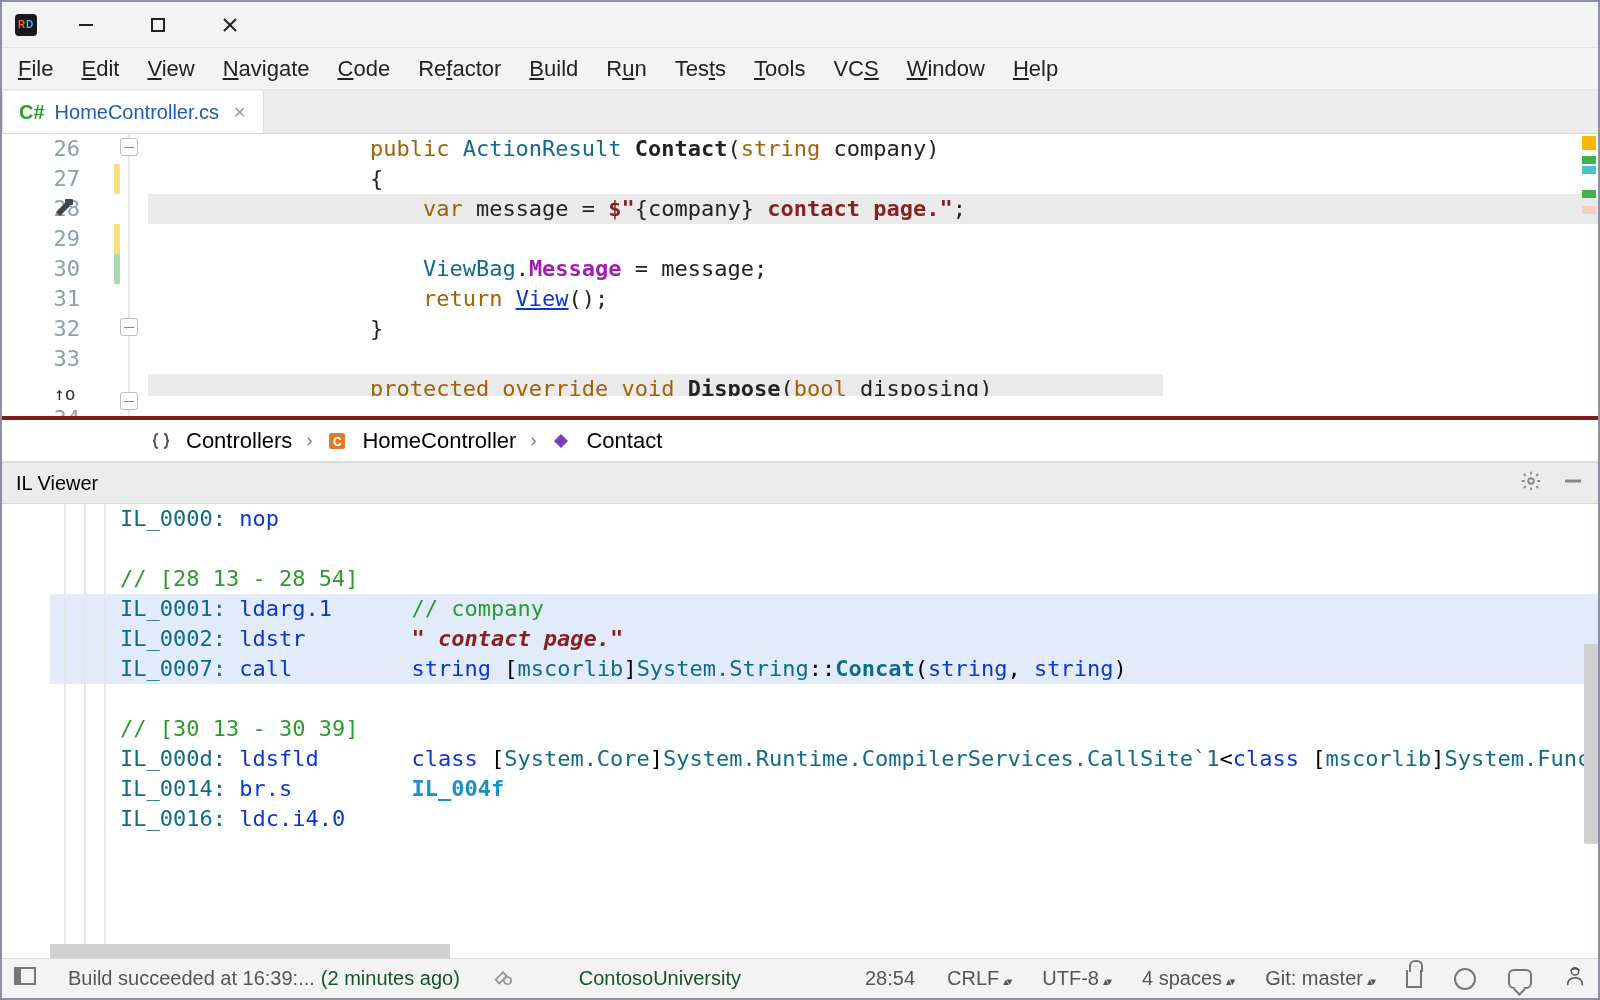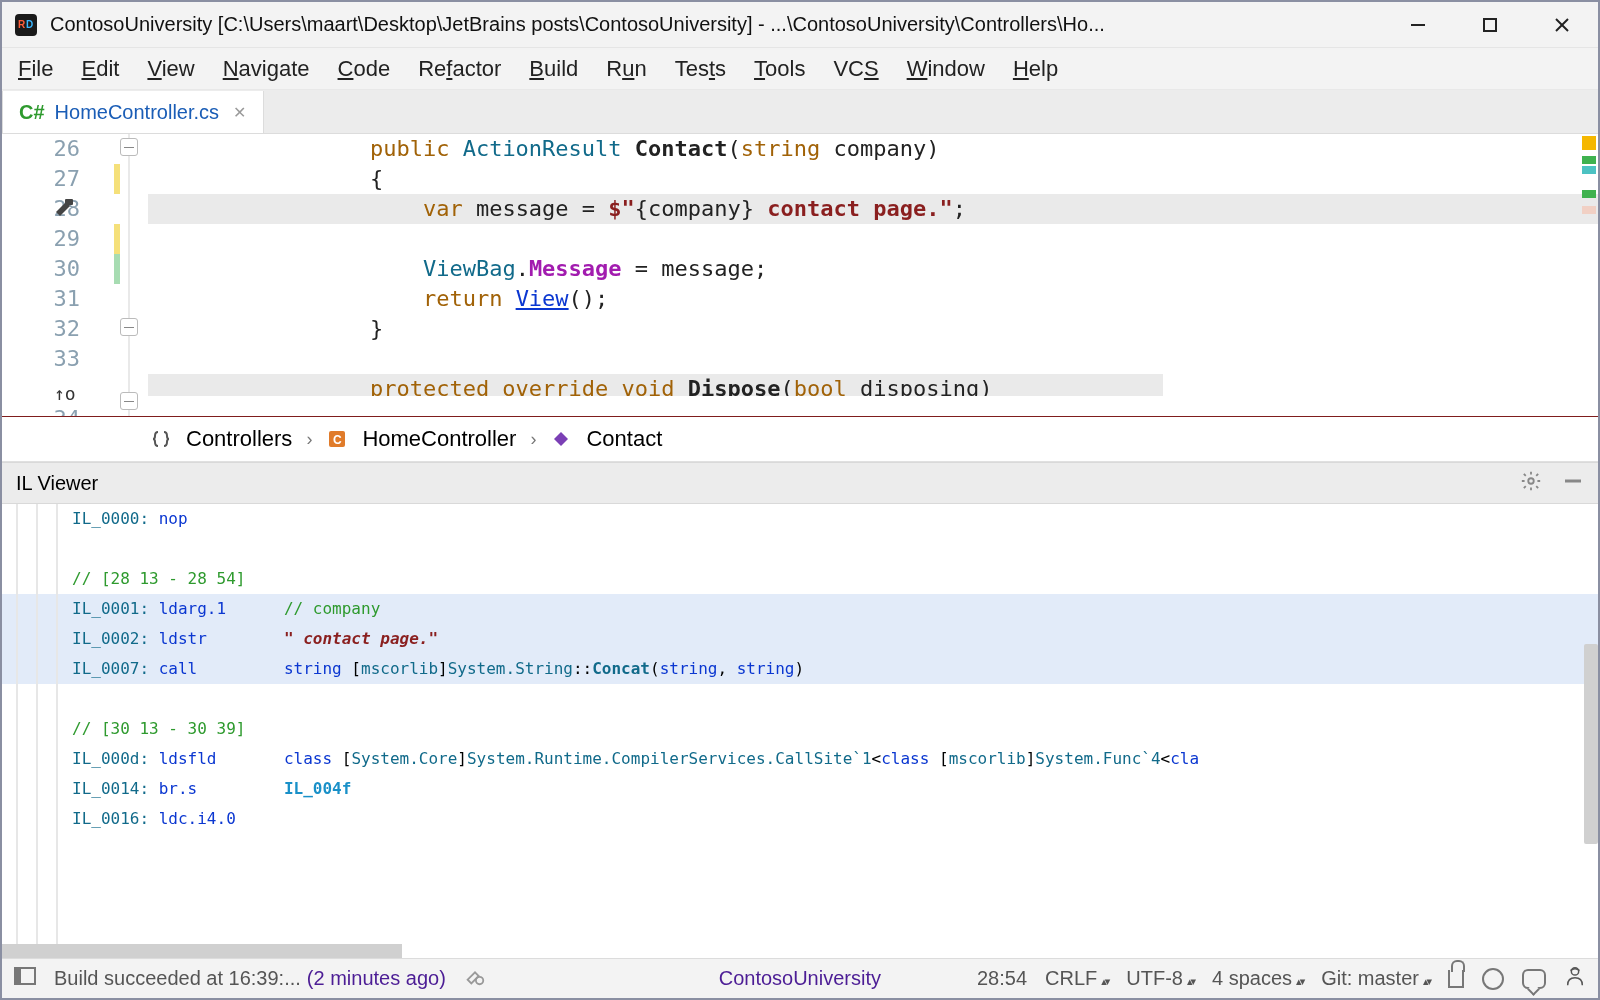--- a/index.html
+++ b/index.html
@@ -56,68 +56,67 @@
 
 
 .rstrip { position:absolute; right:0; top:0; width:18px; height:100%; }
 .rstrip .m { position:absolute; left:2px; width:14px; height:8px; }
 .rstrip .my { background:#f5b700; top:2px; height:14px;}
 .rstrip .mg { background:#3fb24f; }
 .rstrip .mc { background:#4cc2c2; }
 .rstrip .mp { background:#f1d0c4; }
 
 
-.crumbs { height:46px; display:flex; align-items:center; gap:14px; padding-left:148px; background:#fff; border-top:1px solid #7f1d1d; border-bottom:1px solid #e0e0e0; font-size:22px; }
+.crumbs { height:46px; display:flex; align-items:center; gap:14px; padding-left:148px; background:#fff; border-top:4px solid #7f1d1d; border-bottom:1px solid #e0e0e0; font-size:22px; }
 .crumbs .sep { color:#777; font-size:18px; }
 .crico { display:inline-flex; width:22px; height:22px; align-items:center; justify-content:center; }
 
 
 .ilheader { height:42px; display:flex; align-items:center; justify-content:space-between; padding:12px 14px; background:#ececec; border-top:1px solid #d9d9d9; border-bottom:1px solid #d9d9d9; font-size:20px; }
 .ilheader .acts { display:flex; gap:20px; color:#888; }
 
 
-.ilbody { flex:1; overflow:hidden; background:#fff; font-family:Consolas,monospace; font-size:16px; line-height:30px; position:relative; }
+.ilbody { flex:1; overflow:hidden; background:#fff; font-family:Consolas,monospace; font-size:22px; line-height:30px; position:relative;margin-left:48px; }
 .ilbody .il-line { white-space:pre; padding-left:70px; }
 .ilbody .il-line.hl { background:#e2ebf9; }
 .illabel { color:#116a8a; }
 .ilop    { color:#0b37d1; }
 .ilcmt   { color:#2e9a2e; }
 .ilstr   { color:#8a1f1f; font-weight:600; font-style:italic; }
 .iltyp   { color:#116a8a; }
 .ilcall  { color:#116a8a; font-weight:600; }
 .iljmp   { color:#1990c8; font-weight:700; }
 .ilguides { position:absolute; left:0; top:0; height:100%; }
 .ilguide { position:absolute; top:0; bottom:0; width:2px; background:#e7e7e7; }
 .ilthumb { position:absolute; right:0; top:140px; width:14px; height:200px; background:#d0d0d0; border-radius:2px; }
 .ilhscroll { position:absolute; bottom:0; left:0; height:14px; width:400px; background:#d0d0d0; }
 
 
-.status { height:40px; display:flex; align-items:center; gap:18px; padding:0 12px; background:#f3f3f3; border-top:1px solid #dcdcdc; font-size:20px; color:#555; }
+.status { height:40px; display:flex; align-items:center; gap:32px; padding:0 12px; background:#f3f3f3; border-top:1px solid #dcdcdc; font-size:20px; color:#555; }
 .status .seg { display:flex; align-items:center; gap:6px; }
-.status .grey { color:#4c1d95; }
+.status .grey { color:#14532d; }
 .spacer { flex:1; }
 .updn::after { content:"\25B4\25BE"; font-size:11px; letter-spacing:-2px; margin-left:4px; color:#555; }
 .circle { width:22px; height:22px; border:2px solid #777; border-radius:50%; }
 .speech { width:24px; height:20px; border:2px solid #777; border-radius:6px; position:relative; }
 .speech::after { content:""; position:absolute; bottom:-7px; left:5px; width:7px; height:7px; border-left:2px solid #777; border-bottom:2px solid #777; transform:rotate(-45deg); background:#f3f3f3; }
 .lock { width:16px; height:18px; border:2px solid #777; border-top:none; position:relative; }
 .lock::before { content:""; position:absolute; top:-10px; left:1px; width:10px; height:10px; border:2px solid #777; border-bottom:none; border-radius:6px 6px 0 0; }
 .man { width:22px; height:22px; }
 
 </style>
 </head>
 <body>
 
 <div class="titlebar">
   <svg class="logo" viewBox="0 0 24 24">
       <rect x="1" y="1" width="22" height="22" rx="4" fill="#1a1a1a"></rect>
       <text x="4" y="15" font-size="10" font-weight="700" fill="#ff5e3a">R</text>
       <text x="12" y="15" font-size="10" font-weight="700" fill="#39b7ff">D</text>
     </svg>
-  <div class="title">ContosoUniversity [C:\Users\maart\Desktop\JetBrains posts\ContosoUniversity] - ...\ContosoUniversity\Controllers\Ho...</div>
   <div class="winbtns">
     <div class="winbtn">
         <svg width="20" height="20">
           <line x1="3" y1="10" x2="17" y2="10"></line>
         </svg>
       </div>
     <div class="winbtn">
         <svg width="20" height="20">
           <rect x="4" y="4" width="12" height="12"></rect>
         </svg>

